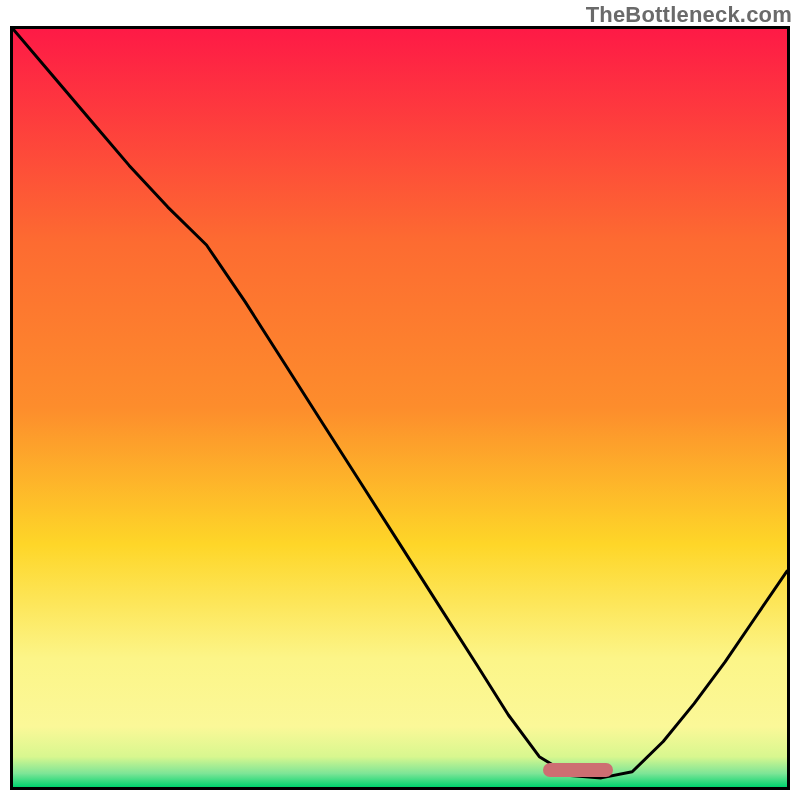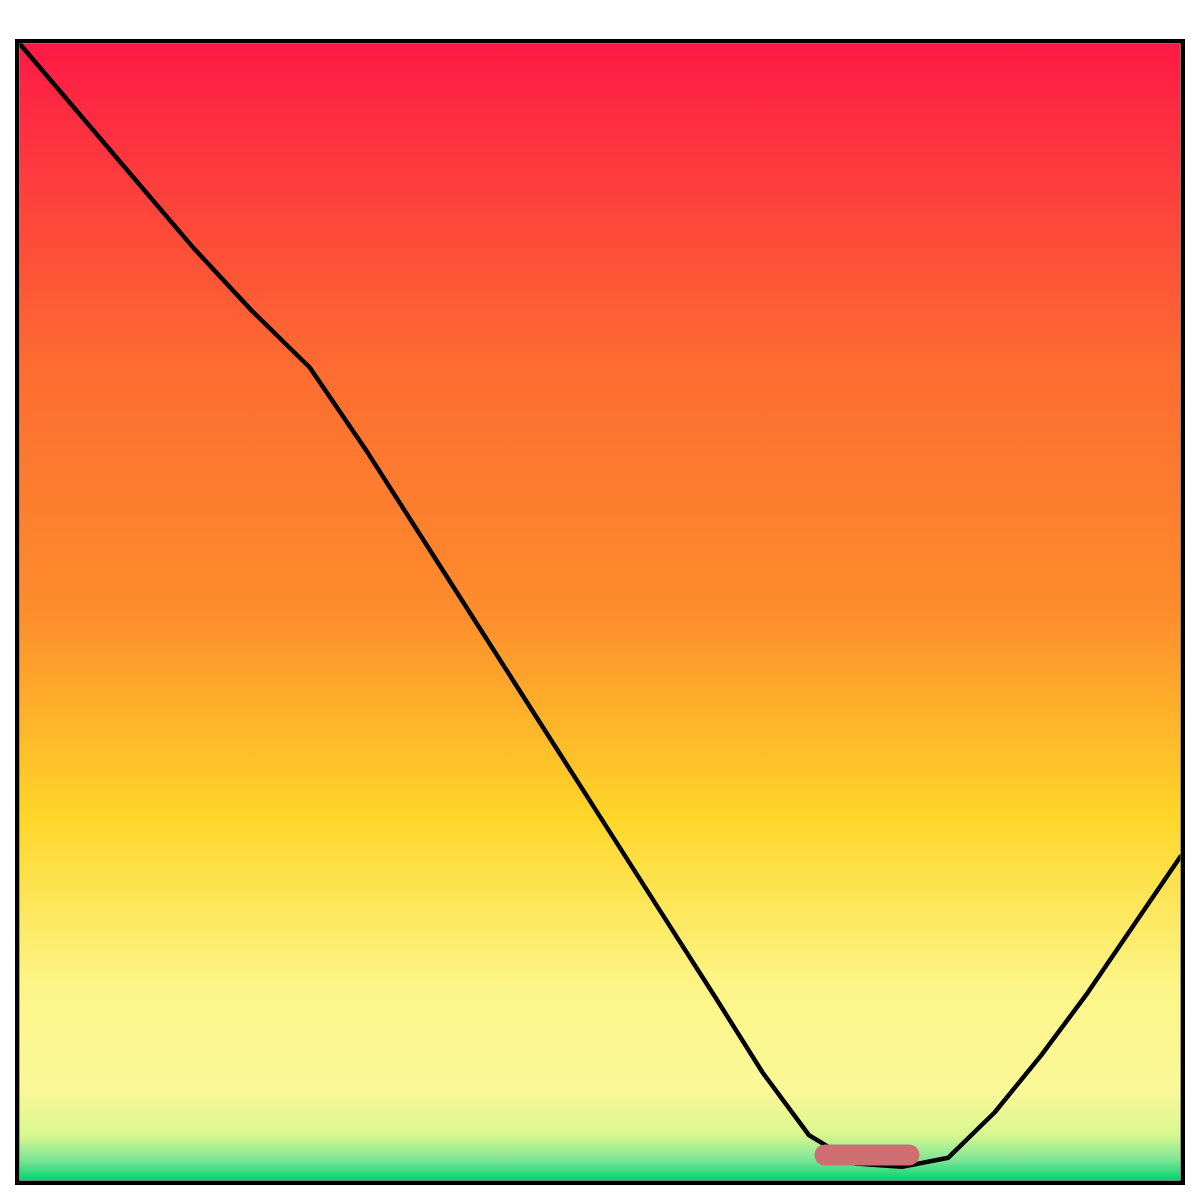--- a/index.html
+++ b/index.html
@@ -46,20 +46,21 @@
     height: 14px;
     border-radius: 8px;
     background: #cd6e72;
   }
 </style>
 </head>
 <body>
 
 <div class="wrap">
 
+  <div class="watermark">TheBottleneck.com</div>
 
   <div class="plot">
 
     <svg class="fill" viewBox="0 0 774 758" preserveAspectRatio="none">
       <defs>
         <linearGradient id="bg" x1="0" y1="0" x2="0" y2="1">
           <stop id="g0" offset="0%" stop-color="#fe1a46"></stop>
           <stop id="g1" offset="28%" stop-color="#fd6b31"></stop>
           <stop id="g2" offset="50%" stop-color="#fd8d2c"></stop>
           <stop id="g3" offset="68%" stop-color="#fed628"></stop>

